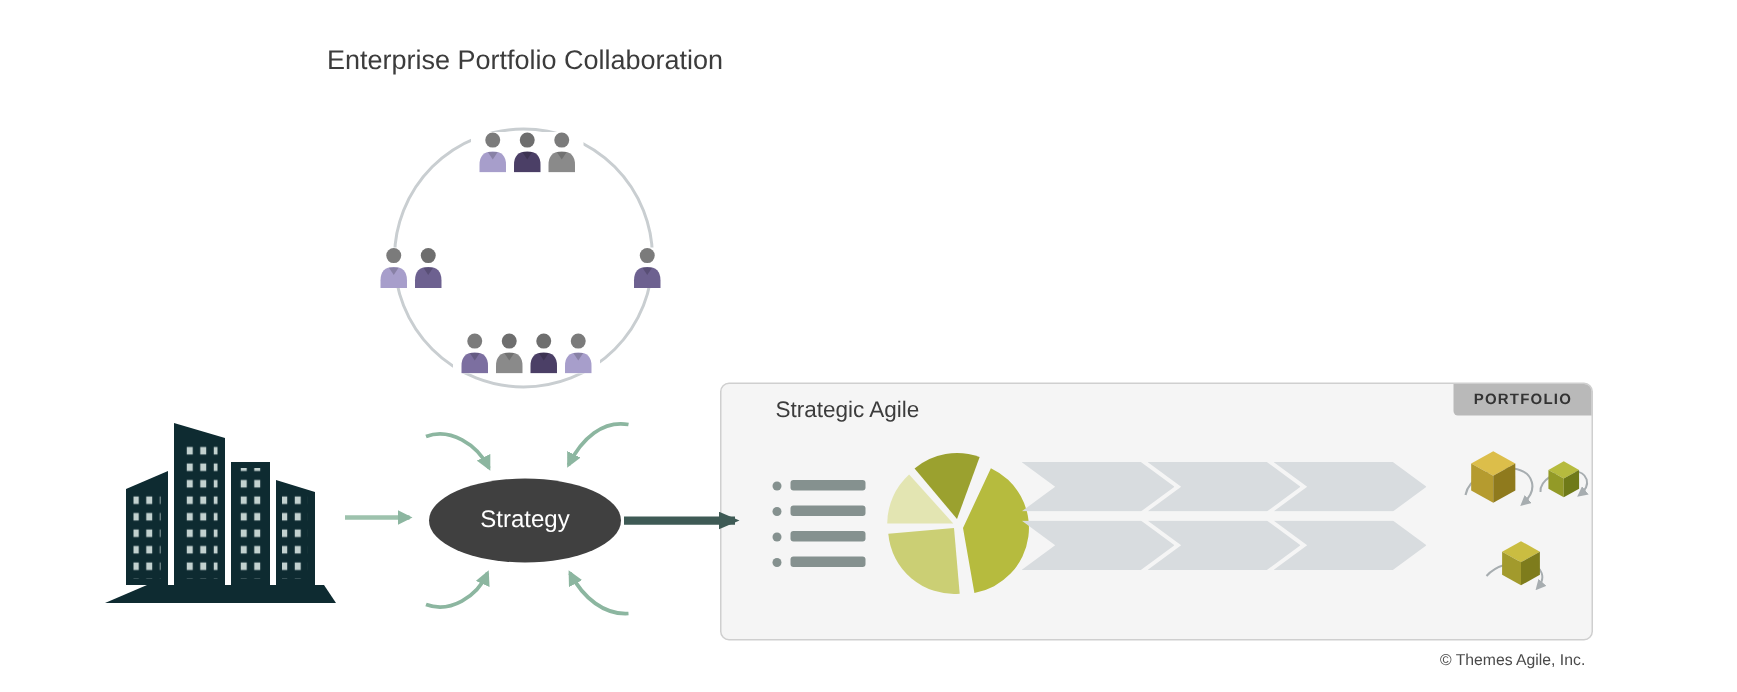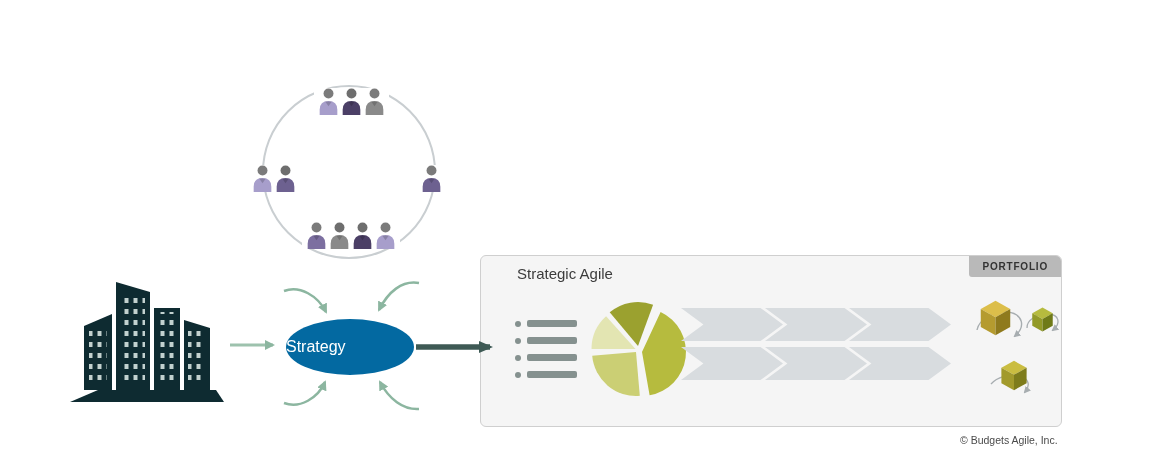--- a/index.html
+++ b/index.html
@@ -11,22 +11,22 @@
   .title { left:210px; top:28px; width:280px; text-align:center;
            font-size:18px; line-height:24px; color:#3c3c3c; }
 
   .ring { left:261px; top:84px; }
 
   .pgroup { position:absolute; display:flex; align-items:flex-end; gap:2px;
             background:#ffffff; padding:0 4px; }
   .person { width:21px; height:27px; display:block; }
 
   .strategy { left:286px; top:319px; width:128px; height:56px;
-              background:#0369a1; border-radius:50%;
-              display:flex; align-items:center; 
+              background:#404040; border-radius:50%;
+              display:flex; align-items:center; justify-content:center;
               color:#ffffff; font-size:16px; }
 
   .panel { left:480px; top:255px; width:582px; height:172px;
            background:#f5f5f5; border:1px solid #cfcfcf; border-radius:6px; }
   .tab { position:absolute; top:0; right:0; height:21px; line-height:21px;
          padding:0 13px; background:#b9b9b9; color:#333333;
          font-size:10px; font-weight:bold; letter-spacing:0.8px;
          border-radius:0 5px 0 3px;margin-left:16px; }
   .sthemes { position:absolute; left:36px; top:8px; width:110px;
              font-size:15px; line-height:19px; color:#3c3c3c; }
@@ -63,20 +63,21 @@
         <path d="M6.8,12.9 L10,17.6 L13.2,12.9 Z" fill="rgba(0,0,0,0.18)"></path>
       </symbol>
       <symbol id="cube" viewBox="0 0 40 44">
         <polygon points="20,1 38,11 20,21 2,11" fill="var(--ctop,#dcbe4a)"></polygon>
         <polygon points="2,11 20,21 20,43 2,33" fill="var(--cleft,#b59b2f)"></polygon>
         <polygon points="38,11 20,21 20,43 38,33" fill="var(--cright,#8f7a1d)"></polygon>
       </symbol>
     </defs>
   </svg>
 
+  <div class="abs title">Enterprise Portfolio Collaboration</div>
 
   <svg class="abs ring" width="176" height="176">
     <circle cx="88" cy="88" r="86" fill="none" stroke="#c9ced1" stroke-width="2"></circle>
   </svg>
 
   <div class="pgroup" style="left:314px; top:88px;">
     <svg class="person" style="--head:#7b7b7b; --body:#a79ecb;">
         <use href="#person"></use>
       </svg>
     <svg class="person" style="--head:#6e6e6e; --body:#4b3f66;">
@@ -188,21 +189,21 @@
       <path d="M58,38 A16,10 -18 1 1 84,40" fill="none" stroke="#a7adb0" stroke-width="1.3" marker-end="url(#ah-gray)"></path>
       <use href="#cube" x="62" y="17" width="23" height="25" style="--ctop:#b6bb3e; --cleft:#939a27; --cright:#6f7a18;"></use>
     </svg>
 
     <svg class="cubes-b" width="58" height="54" viewBox="0 0 58 54">
       <path d="M6,34 A20,12 -15 1 1 40,42" fill="none" stroke="#a7adb0" stroke-width="1.3" marker-end="url(#ah-gray)"></path>
       <use href="#cube" x="15" y="10" width="28" height="31" style="--ctop:#cabd41; --cleft:#a29a2c; --cright:#7e7c1c;"></use>
     </svg>
   </div>
 
-  <div class="abs copy">© Budgets Agile, Inc.</div>
+  <div class="abs copy">© Themes Agile, Inc.</div>
 
   <svg class="abs overlay" width="1158" height="461" viewBox="0 0 1158 461">
     <defs>
       <marker id="ah-green" markerUnits="userSpaceOnUse" markerWidth="10" markerHeight="10" refX="8" refY="5" orient="auto">
         <path d="M0,0 L10,5 L0,10 Z" fill="#8cb6a0"></path>
       </marker>
       <marker id="ah-dark" markerUnits="userSpaceOnUse" markerWidth="14" markerHeight="12" refX="11" refY="6" orient="auto">
         <path d="M0,0 L14,6 L0,12 Z" fill="#3e5a55"></path>
       </marker>
       <marker id="ah-gray" markerUnits="userSpaceOnUse" markerWidth="7" markerHeight="7" refX="5" refY="3.5" orient="auto">

